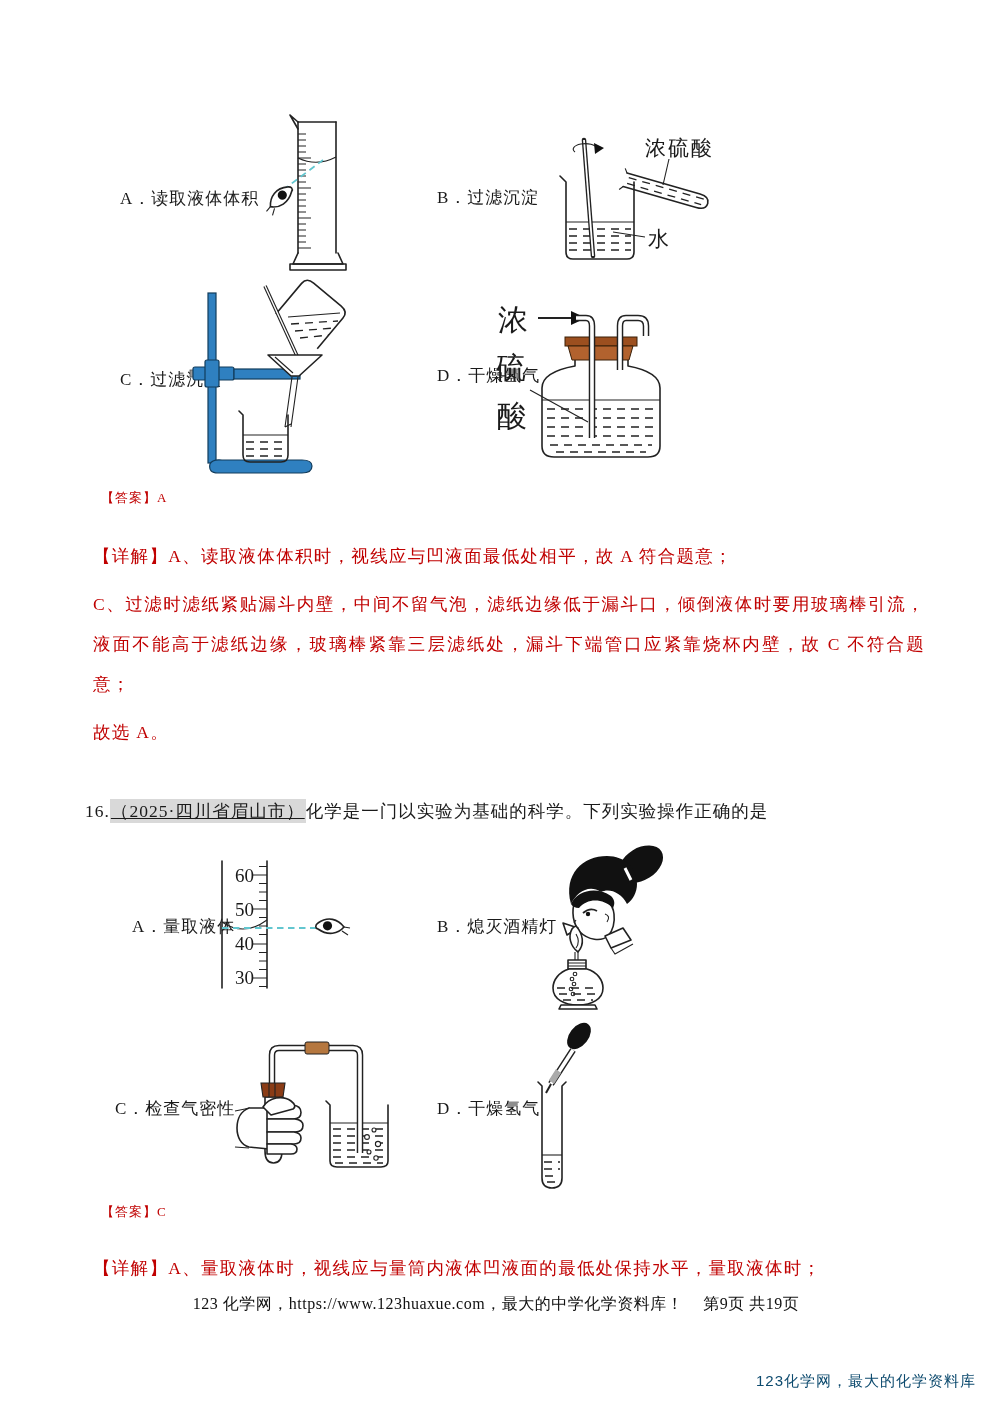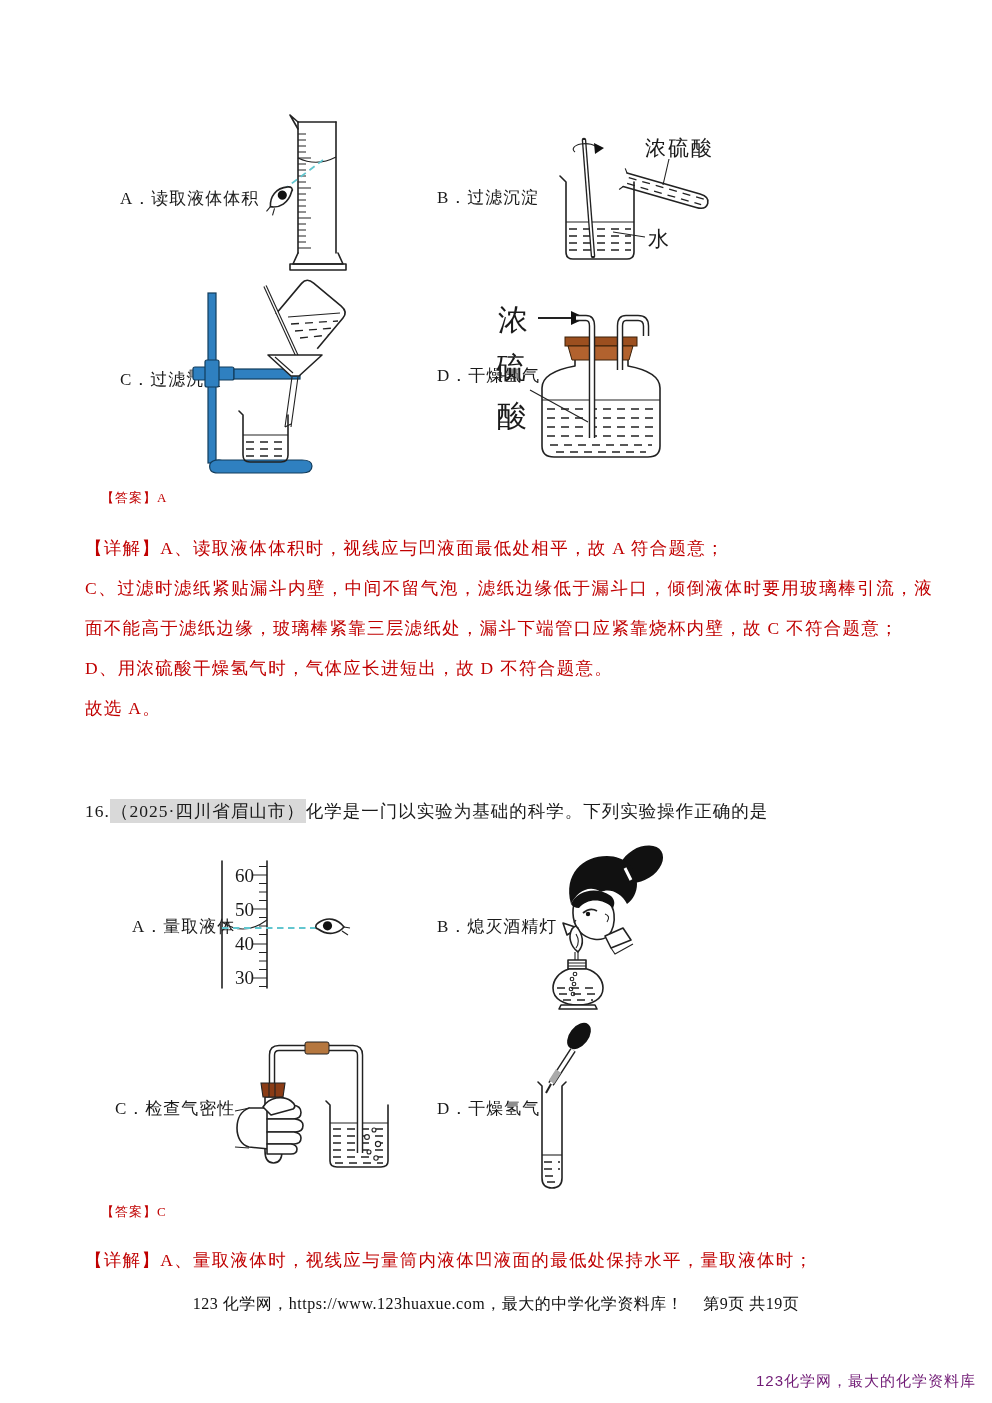--- a/index.html
+++ b/index.html
@@ -3,27 +3,27 @@
 <meta charset="utf-8">
 <style>
   html,body{margin:0;padding:0;background:#fff;}
   .page{position:relative;width:992px;height:1403px;background:#ffffff;overflow:hidden;
         font-family:"Liberation Serif","DejaVu Serif",serif;color:#1a1a1a;}
   .lbl{position:absolute;font-size:17px;letter-spacing:1px;white-space:nowrap;}
   .fig{position:absolute;}
   .ansline{position:absolute;left:85px;font-size:13px;letter-spacing:1px;color:#c00000;white-space:nowrap;margin-left:16px;}
   .explain{position:absolute;left:85px;width:848px;font-size:17.5px;line-height:40px;
            letter-spacing:1.3px;color:#c00000;text-align:justify;}
-  .explain p{margin:0;}
+  .explain p{margin:8px;}
   .stem{position:absolute;left:85px;top:799px;font-size:17.5px;letter-spacing:1px;white-space:nowrap;}
-  .hl{background:#d9d9d9;padding:2px 1px;}
+  .hl{background:#d9d9d9;padding:2px 1px;text-decoration:underline;}
   .footer{position:absolute;left:0;right:0;top:1294px;text-align:center;font-size:16px;
           letter-spacing:.5px;color:#111;}
   .footer .pg{margin-left:20px;}
-  .watermark{position:absolute;right:16px;top:1372px;font-size:15px;color:#701a75;
+  .watermark{position:absolute;right:16px;top:1372px;font-size:15px;color:#0c4a6e;
              letter-spacing:1px;font-family:"Liberation Sans",sans-serif;}
   svg{overflow:visible;}
   svg text{font-family:"Liberation Serif","DejaVu Serif",serif;fill:#1a1a1a;}
   .ink{stroke:#222;fill:none;stroke-width:1.6;stroke-linecap:round;stroke-linejoin:round;}
   .ink1{stroke:#222;fill:none;stroke-width:1.1;}
   .dash{stroke:#222;stroke-width:1.3;stroke-dasharray:8,6;fill:none;}
   .sight{stroke:#62c6cf;stroke-width:1.8;stroke-dasharray:6.5,4.5;fill:none;}
   .blue{fill:#2f80c0;stroke:#123c5c;stroke-width:1.2;}
   .tubeO{stroke:#222;stroke-width:6.5;fill:none;stroke-linecap:butt;}
   .tubeI{stroke:#fff;stroke-width:3.6;fill:none;stroke-linecap:butt;}
@@ -129,21 +129,20 @@
       <text x="16" y="88">硫</text>
       <text x="17" y="136">酸</text>
     </g>
     <path class="ink1" d="M50,100 L108,132"></path>
   </svg>
 
   <div class="ansline" style="top:489px"><span>【答案】</span><span>A</span></div>
   <div class="explain" style="top:528px">
     <p><span>【详解】</span><span>A、读取液体体积时，视线应与凹液面最低处相平，故 A 符合题意；</span></p>
     <p>C、过滤时滤纸紧贴漏斗内壁，中间不留气泡，滤纸边缘低于漏斗口，倾倒液体时要用玻璃棒引流，液面不能高于滤纸边缘，玻璃棒紧靠三层滤纸处，漏斗下端管口应紧靠烧杯内壁，故 C 不符合题意；</p>
-    <p>D、用浓硫酸干燥氢气时，气体应长进短出，故 D 不符合题意。</p>
     <p>故选 A。</p>
   </div>
 
   <div class="stem"><span>16.</span><span class="hl">（2025·四川省眉山市）</span><span>化学是一门以实验为基础的科学。下列实验操作正确的是</span></div>
 
   <div class="lbl" style="left:132px;top:915px"><span>A．</span><span>量取液体</span></div>
   <svg class="fig" style="left:210px;top:858px" width="140" height="134" viewBox="0 0 140 134">
     <g>
       <path class="ink" d="M12,3 V130 M57,3 V130"></path>
       <path class="ink1" d="M57,17 H43 M57,51 H43 M57,86 H43 M57,120 H43"></path>

